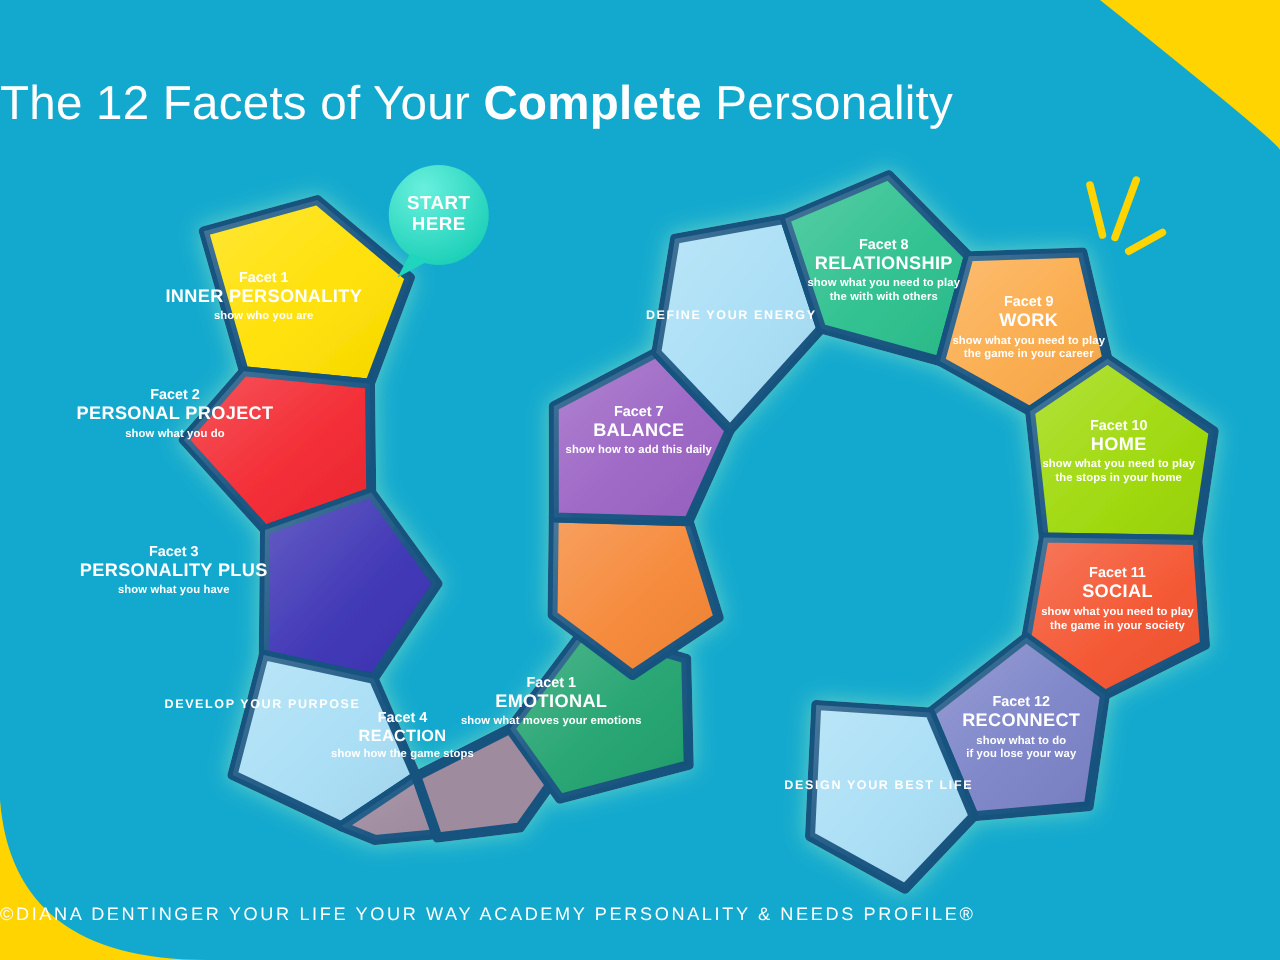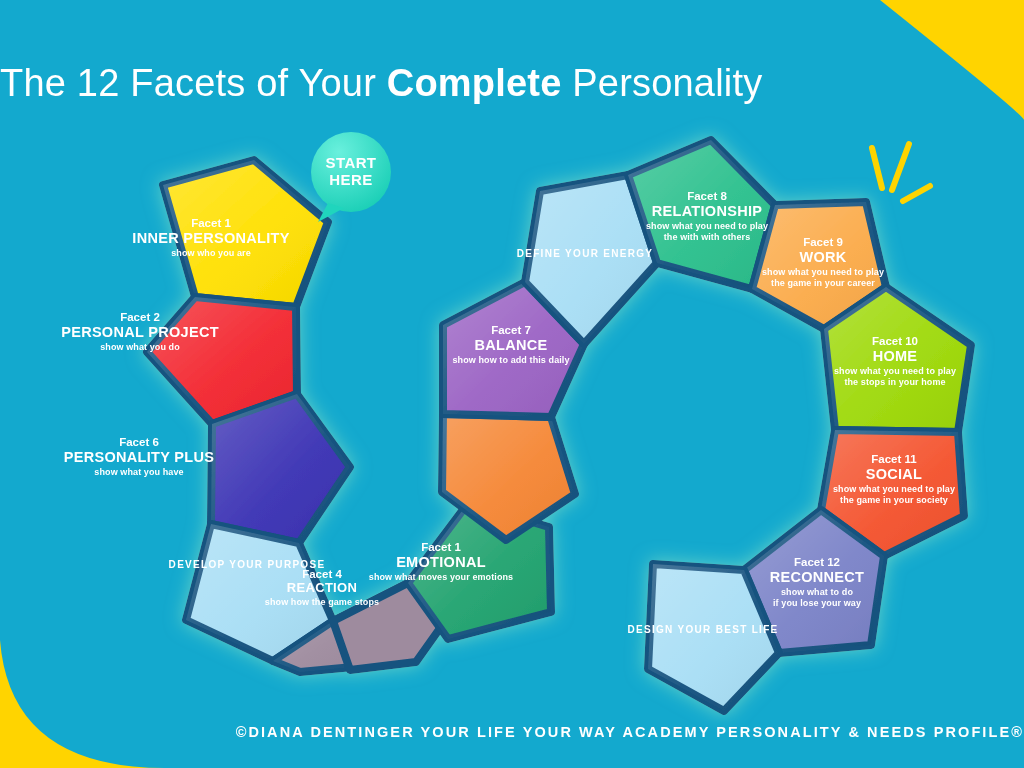--- a/index.html
+++ b/index.html
@@ -13,22 +13,22 @@
   svg.layer{position:absolute;left:0;top:0;width:1024px;height:768px;}
 
   .title{
     position:absolute;left:0;top:62px;width:1024px;text-align:left;
     color:#ffffff;font-size:38px;letter-spacing:.2px;font-weight:400;
     font-family:"Liberation Sans", sans-serif;
   }
   .title b{font-weight:700;}
 
   .footer{
-    position:absolute;left:0;bottom:28px;width:1024px;text-align:right;
-    color:#ffffff;font-size:14.5px;font-weight:700;letter-spacing:2.1px;
+    position:absolute;left:0;bottom:28px;width:1024px;text-align:left;
+    color:#ffffff;font-size:14.5px;font-weight:400;letter-spacing:2.1px;
     font-family:"Liberation Sans", sans-serif;
   }
 
   
   .ptext{
     position:absolute;transform:translate(-50%,-50%);
     text-align:center;color:#ffffff;pointer-events:none;
     line-height:1.14;width:190px;
   }
   .ptext .num{font-size:11.5px;font-weight:700;display:block;}
@@ -187,21 +187,21 @@
     <span class="ds">show who you are</span>
   </div>
 
   <div class="ptext" style="left:140px;top:331px;">
     <span class="num">Facet 2</span>
     <span class="nm">PERSONAL PROJECT</span>
     <span class="ds">show what you do</span>
   </div>
 
   <div class="ptext" style="left:139px;top:456px;">
-    <span class="num">Facet 6</span>
+    <span class="num">Facet 3</span>
     <span class="nm">PERSONALITY PLUS</span>
     <span class="ds">show what you have</span>
   </div>
 
   <div class="ptext small" style="left:322px;top:588px;">
     <span class="num">Facet 4</span>
     <span class="nm">REACTION</span>
     <span class="ds">show how the game stops</span>
   </div>
 
@@ -246,19 +246,19 @@
     <span class="ds">the game in your society</span>
   </div>
 
   <div class="ptext" style="left:817px;top:582px;">
     <span class="num">Facet 12</span>
     <span class="nm">RECONNECT</span>
     <span class="ds">show what to do</span>
     <span class="ds">if you lose your way</span>
   </div>
 
-  <div class="ctext" style="left:210px;top:564px;margin-left:37px;">DEVELOP YOUR PURPOSE</div>
+  <div class="ctext" style="left:210px;top:564px;">DEVELOP YOUR PURPOSE</div>
   <div class="ctext" style="left:585px;top:253px;">DEFINE YOUR ENERGY</div>
   <div class="ctext" style="left:703px;top:629px;">DESIGN YOUR BEST LIFE</div>
 
   <div class="footer">©DIANA DENTINGER  YOUR LIFE YOUR WAY ACADEMY  PERSONALITY &amp; NEEDS PROFILE®</div>
 
 </div>
 
 </body></html>

